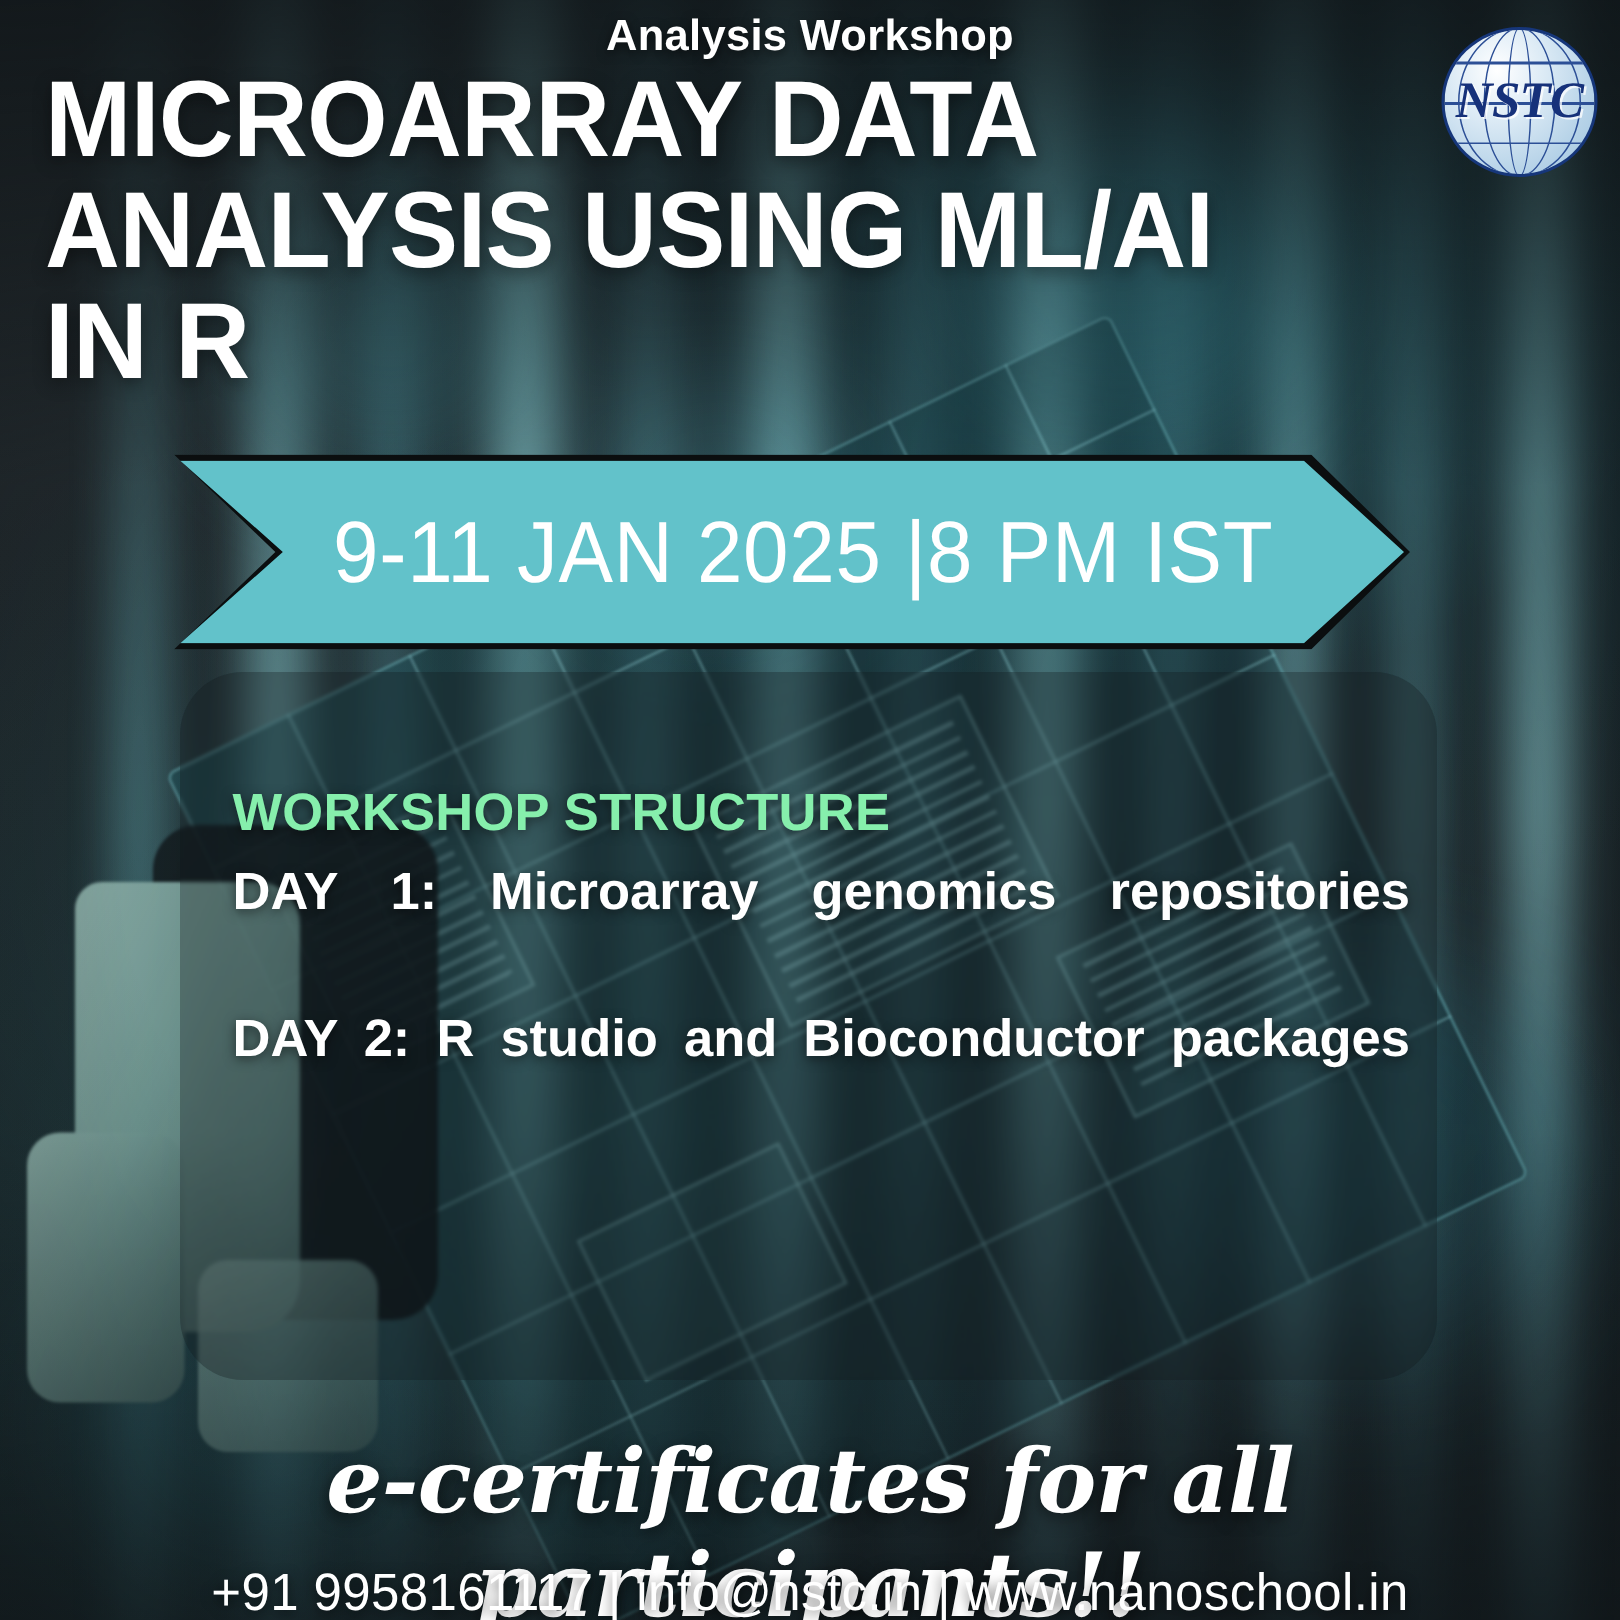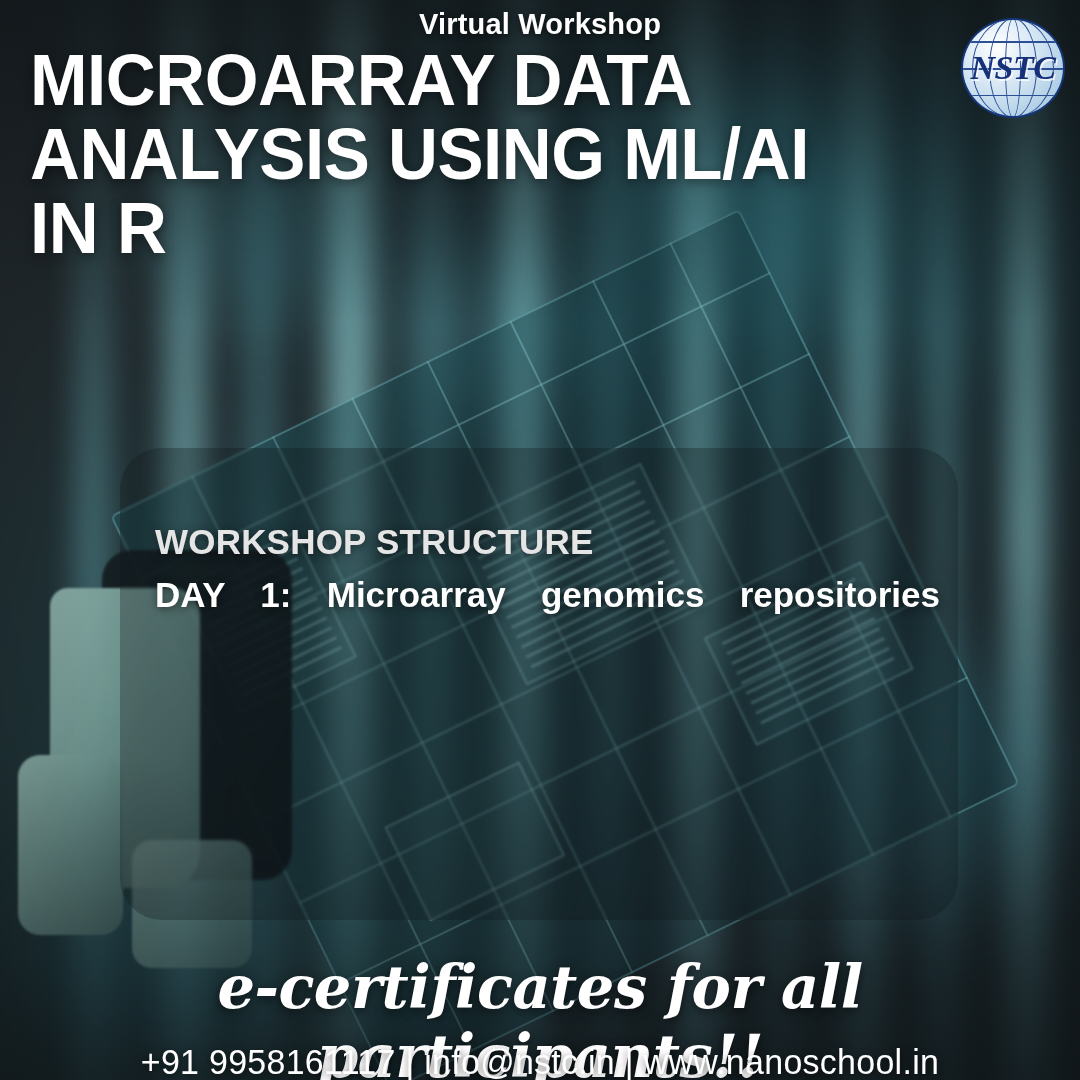--- a/index.html
+++ b/index.html
@@ -197,21 +197,21 @@
     border-radius: 42px;
     backdrop-filter: blur(1px);
   }
   .card-inner {
     position: absolute;
     left: 35px; right: 18px; top: 74px;
   }
   .card-heading {
     font-size: 35px;
     font-weight: 700;
-    color: #e5e5e5;
+    color: #86efac;
     letter-spacing: .2px;
     margin-bottom: 8px;
     text-shadow: 0 2px 8px rgba(0,0,0,.55);
   }
   .day-line {
     font-size: 35px;
     font-weight: 700;
     color: #ffffff;
     line-height: 1.40;
     text-align: justify;
@@ -308,43 +308,49 @@
     <div class="ra-dark" style="left:90px;  top:10px;  width:190px; height:330px; border-radius:30px;"></div>
     <div class="ra-seg" style="left:38px;  top:48px;  width:150px; height:300px; border-radius:18px 28px 34px 22px;"></div>
     <div class="ra-seg" style="left:6px;   top:215px; width:105px; height:180px; border-radius:22px;"></div>
     <div class="ra-seg" style="left:120px; top:300px; width:120px; height:128px; border-radius:20px; opacity:.75;"></div>
   </div>
 
   <div class="bg-layer bg-vignette"></div>
 
   <div class="content">
 
-    <div class="kicker">Virtual Workshop</div>
+    <div class="kicker">Analysis Workshop</div>
 
     <div class="logo">
       <div class="logo-oval">
         <div class="logo-mer" style="width:16px;"></div>
         <div class="logo-mer" style="width:48px;"></div>
         <div class="logo-mer" style="width:82px;"></div>
         <div class="logo-par" style="top:22%;"></div>
         <div class="logo-par" style="top:50%;"></div>
         <div class="logo-par" style="top:78%;"></div>
       </div>
       <div class="logo-text">NSTC</div>
     </div>
 
     <div class="title">MICROARRAY DATA ANALYSIS USING ML/AI IN R</div>
 
+    <div class="banner-wrap">
+      <div class="banner-outline"></div>
+      <div class="banner-fill"></div>
+      <div class="banner-text">9-11 JAN 2025 |8 PM IST</div>
+    </div>
 
     <div class="card">
       <div class="card-inner">
         <div class="card-heading">WORKSHOP STRUCTURE</div>
 
         <div class="day-line justified">DAY 1: Microarray genomics repositories</div>
 
+        <div class="day-line justified">DAY 2: R studio and Bioconductor packages</div>
 
       </div>
     </div>
 
     <div class="tagline">e-certificates for all participants!!</div>
 
     <div class="contact">+91 9958161117 | info@nstc.in | www.nanoschool.in</div>
 
   </div>
 </div>

